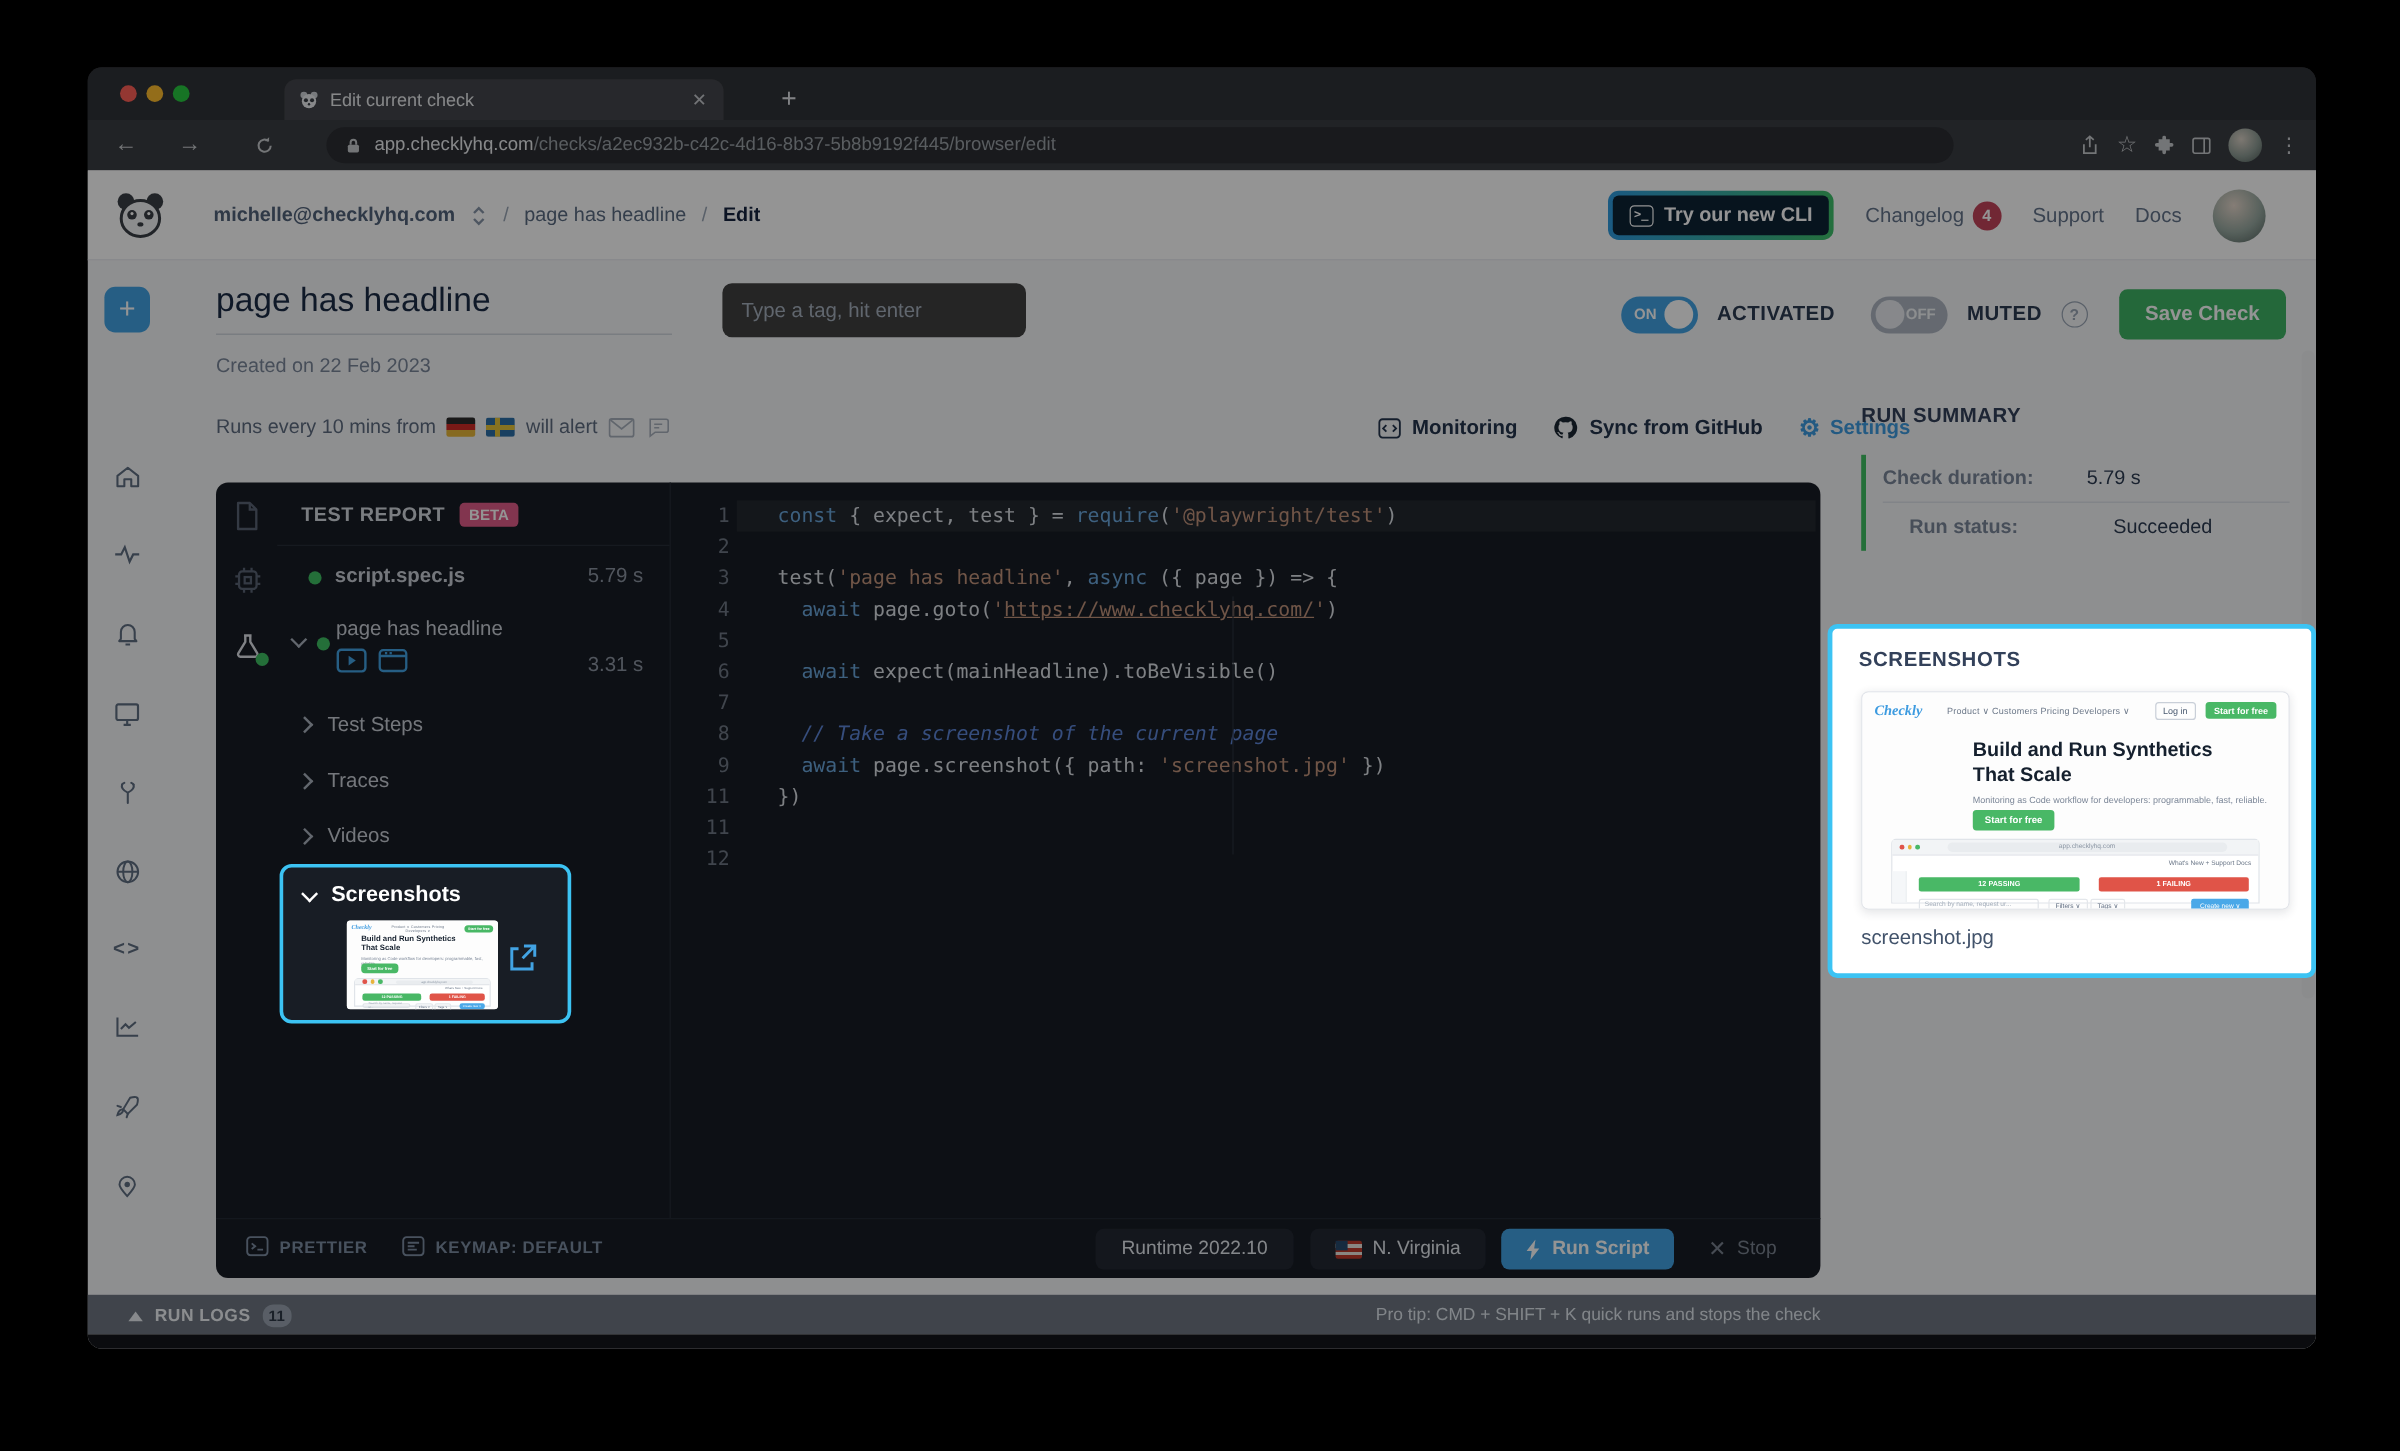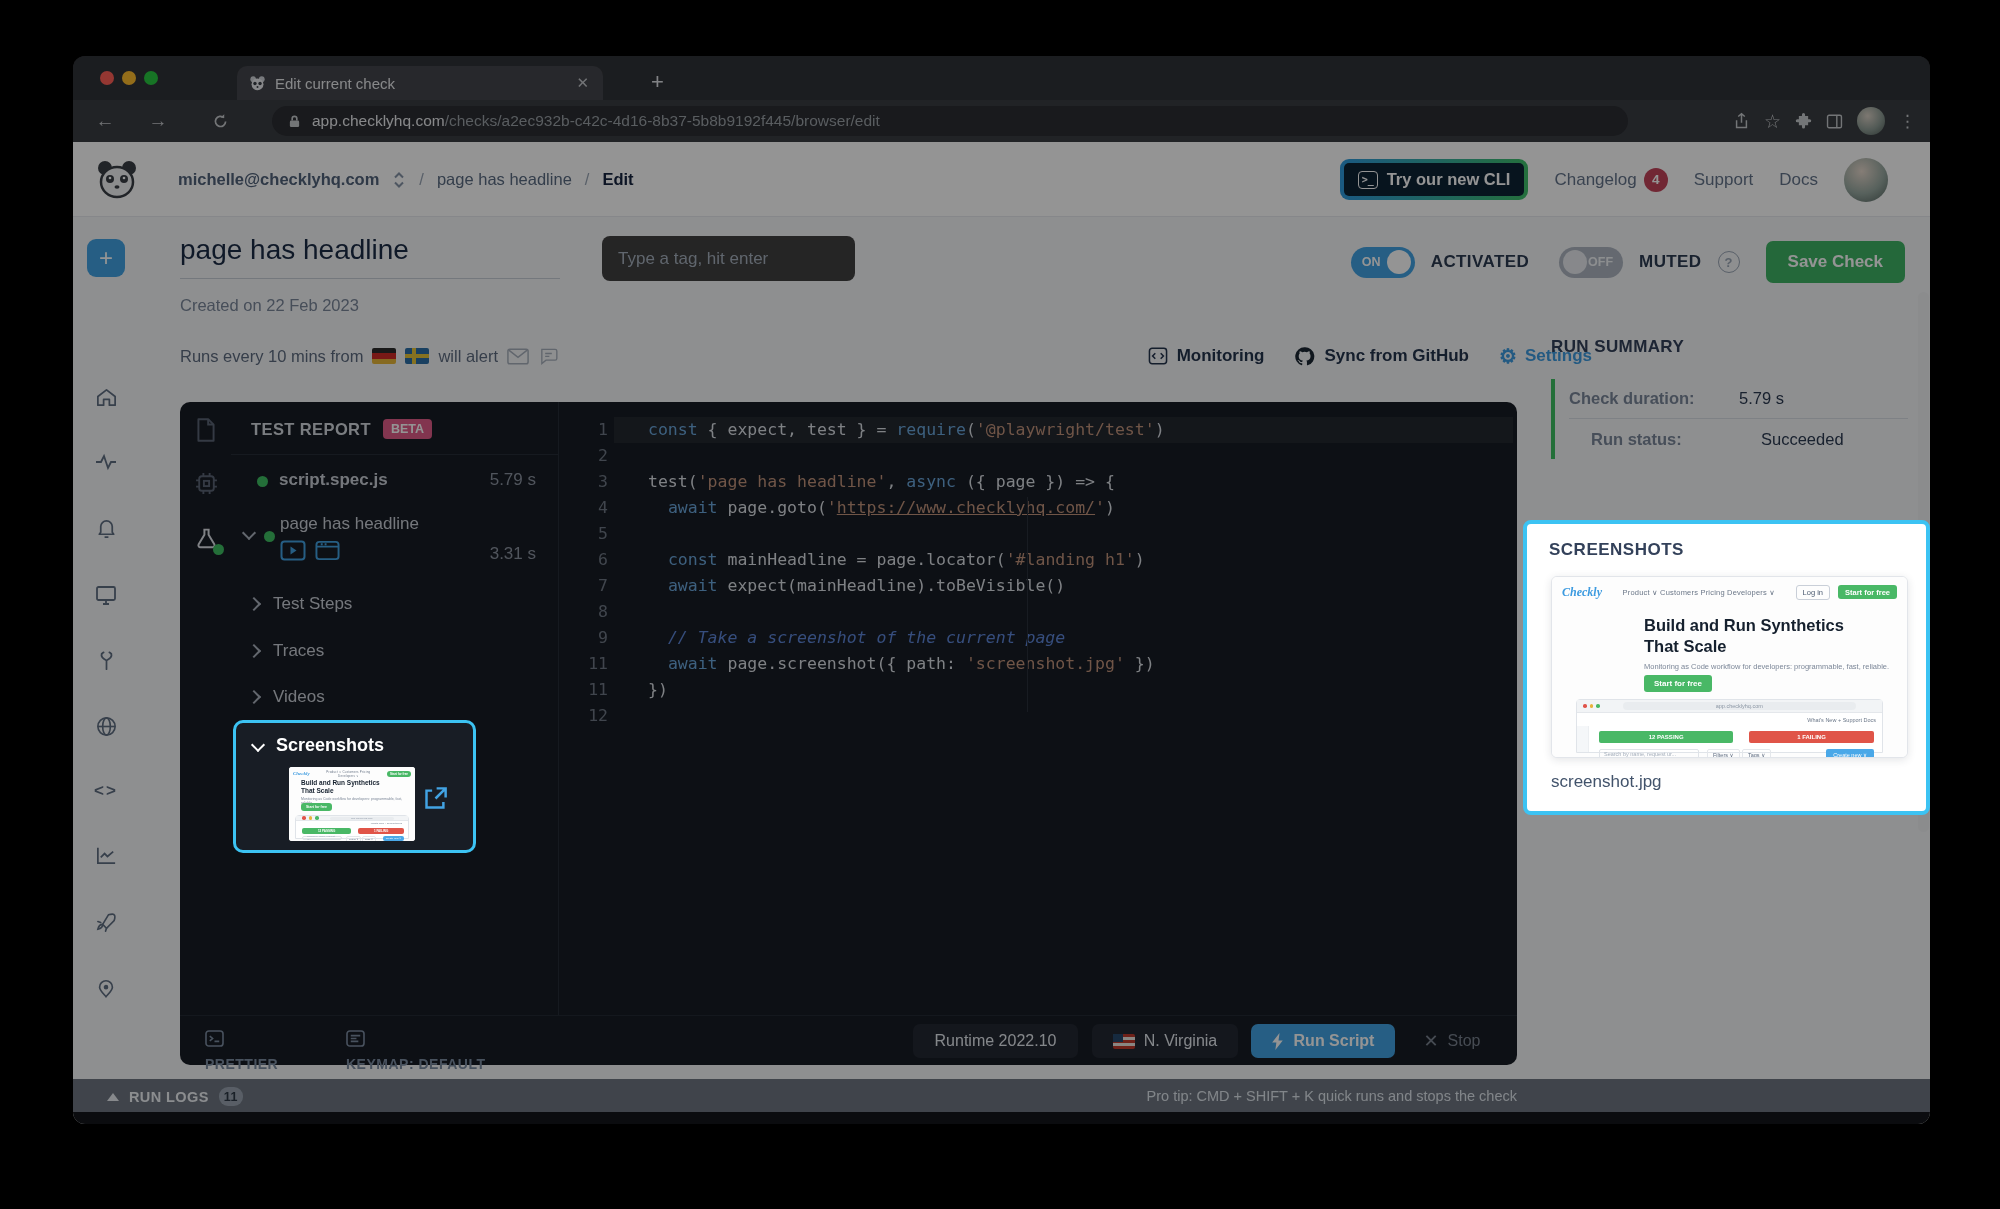--- a/index.html
+++ b/index.html
@@ -126,22 +126,22 @@
   .code-line.active{background:rgba(255,255,255,0.05);margin-left:-34px;padding-left:34px;}
   .tk-k{color:#6aa6db;}
   .tk-s{color:#c1937b;}
   .tk-u{color:#c1937b;text-decoration:underline;}
   .tk-c{color:#5d86d8;font-style:italic;}
   .tk-p{color:#dadee4;}
   .indent-guide{position:absolute;left:469px;top:95px;width:1px;height:215px;background:#2a313c;}
 
   
   .edbottom{position:absolute;left:0;right:0;bottom:0;height:50px;border-top:1px solid #232a34;}
-  .edbl{position:absolute;top:14px;display:flex;align-items:flex-start;gap:9px;color:#7d8da3;
-        font-size:14px;font-weight:bold;letter-spacing:.5px;flex-direction:column;}
+  .edbl{position:absolute;top:14px;display:flex;align-items:center;gap:9px;color:#7d8da3;
+        font-size:14px;font-weight:bold;letter-spacing:.5px;}
   .pill{position:absolute;top:8px;height:34px;border-radius:7px;background:#232833;color:#e4e8ee;
         font-size:16px;display:flex;align-items:center;justify-content:center;gap:9px;padding:0 16px;}
   .pill.run{background:#42a3e3;color:#fff;font-weight:bold;}
   .pill.stop{background:transparent;color:#79828f;}
   .usflag{width:22px;height:15px;border-radius:2px;background:linear-gradient(180deg,#c0392b 0 20%,#ece7e0 20% 40%,#c0392b 40% 60%,#ece7e0 60% 80%,#c0392b 80%);position:relative;}
   .usflag:before{content:"";position:absolute;left:0;top:0;width:10px;height:8px;background:#27496d;}
 
   
   .drawerbar{position:absolute;left:0;right:0;top:937px;height:33px;background:#6e7681;}
   .drawerbody{position:absolute;left:0;right:0;top:970px;bottom:0;background:#14161a;}
@@ -557,40 +557,39 @@
               <div class="ln">11</div>
               <div class="ln">11</div>
               <div class="ln">12</div>
             </div>
           <div class="codelines">
               <div class="code-line active"><span class="tk-k">const</span><span class="tk-p"> { expect, test } = </span><span class="tk-k">require</span><span class="tk-p">(</span><span class="tk-s">'@playwright/test'</span><span class="tk-p">)</span></div>
               <div class="code-line"></div>
               <div class="code-line"><span class="tk-p">test(</span><span class="tk-s">'page has headline'</span><span class="tk-p">, </span><span class="tk-k">async</span><span class="tk-p"> ({ page }) =&gt; {</span></div>
               <div class="code-line"><span class="tk-p">  </span><span class="tk-k">await</span><span class="tk-p"> page.goto(</span><span class="tk-s">'</span><span class="tk-u">https://www.checklyhq.com/</span><span class="tk-s">'</span><span class="tk-p">)</span></div>
               <div class="code-line"></div>
-              <div class="code-line"><span class="tk-p">  </span><span class="tk-k">const</span><span class="tk-p"> mainHeadline = page.locator(</span><span class="tk-s">'#landing h1'</span><span class="tk-p">)</span></div>
               <div class="code-line"><span class="tk-p">  </span><span class="tk-k">await</span><span class="tk-p"> expect(mainHeadline).toBeVisible()</span></div>
               <div class="code-line"></div>
               <div class="code-line"><span class="tk-p">  </span><span class="tk-c">// Take a screenshot of the current page</span></div>
               <div class="code-line"><span class="tk-p">  </span><span class="tk-k">await</span><span class="tk-p"> page.screenshot({ path: </span><span class="tk-s">'screenshot.jpg'</span><span class="tk-p"> })</span></div>
               <div class="code-line"><span class="tk-p">})</span></div>
               <div class="code-line"></div>
             </div>
           <div class="indent-guide"></div>
         </div>
 
         <div class="edbottom">
           <div class="edbl" style="left:25px">
             <svg width="19" height="17" viewBox="0 0 20 18" fill="none" stroke="currentColor" stroke-width="1.7">
                 <rect x="1" y="1" width="18" height="16" rx="3"></rect>
                 <path d="M5 6.5 8 9l-3 2.5M10 12h5"></path>
               </svg>
             <span>PRETTIER</span>
           </div>
-          <div class="edbl" style="left:166px">
+          <div class="edbl" style="left:155px">
             <svg width="19" height="17" viewBox="0 0 20 18" fill="none" stroke="currentColor" stroke-width="1.7">
                 <rect x="1" y="1" width="18" height="16" rx="3"></rect>
                 <path d="M5 6h10M5 9h6M5 12h8"></path>
               </svg>
             <span>KEYMAP: DEFAULT</span>
           </div>
           <div class="pill" style="left:733px;width:165px">
               <span>Runtime 2022.10</span>
             </div>
           <div class="pill" style="left:912px;width:146px">

